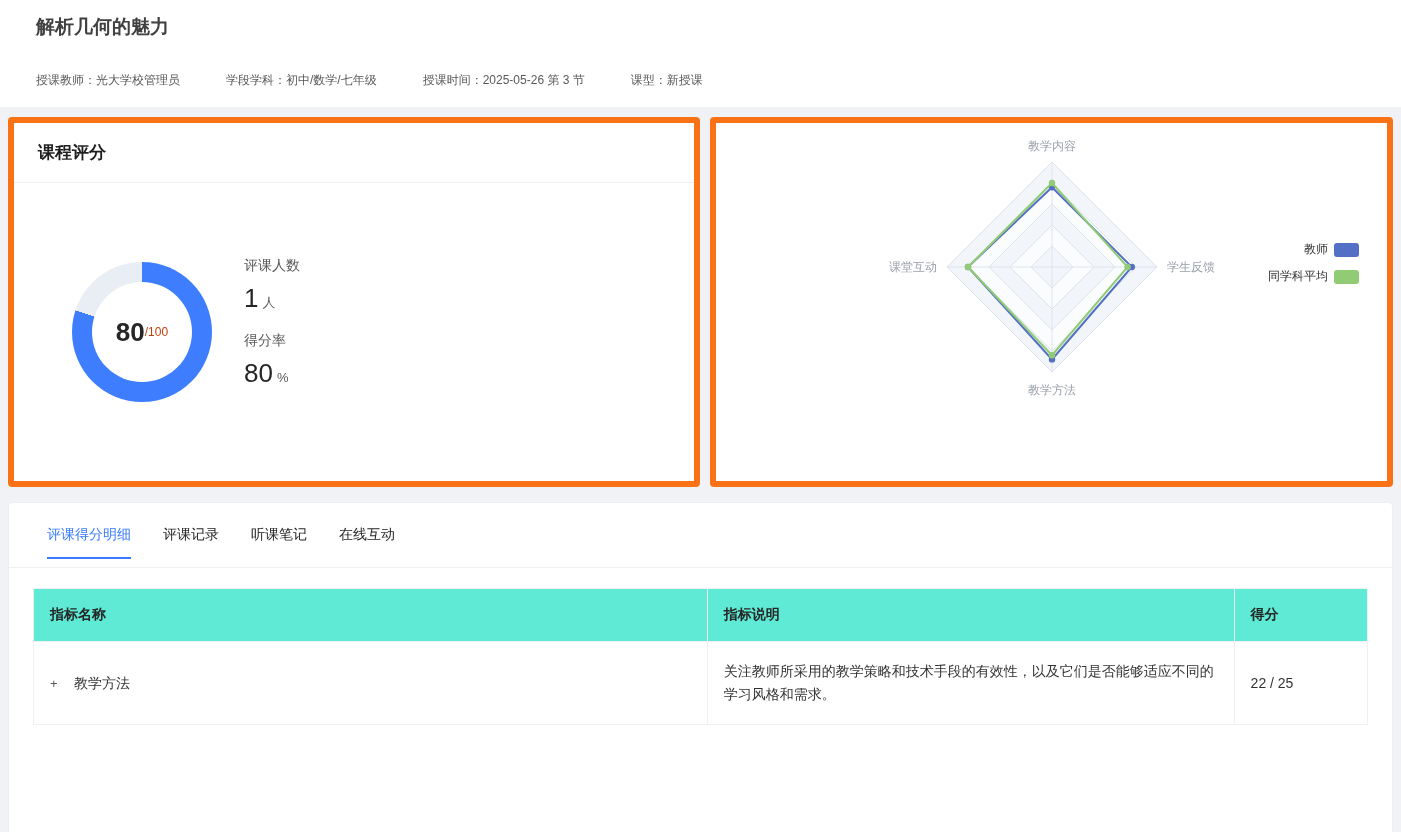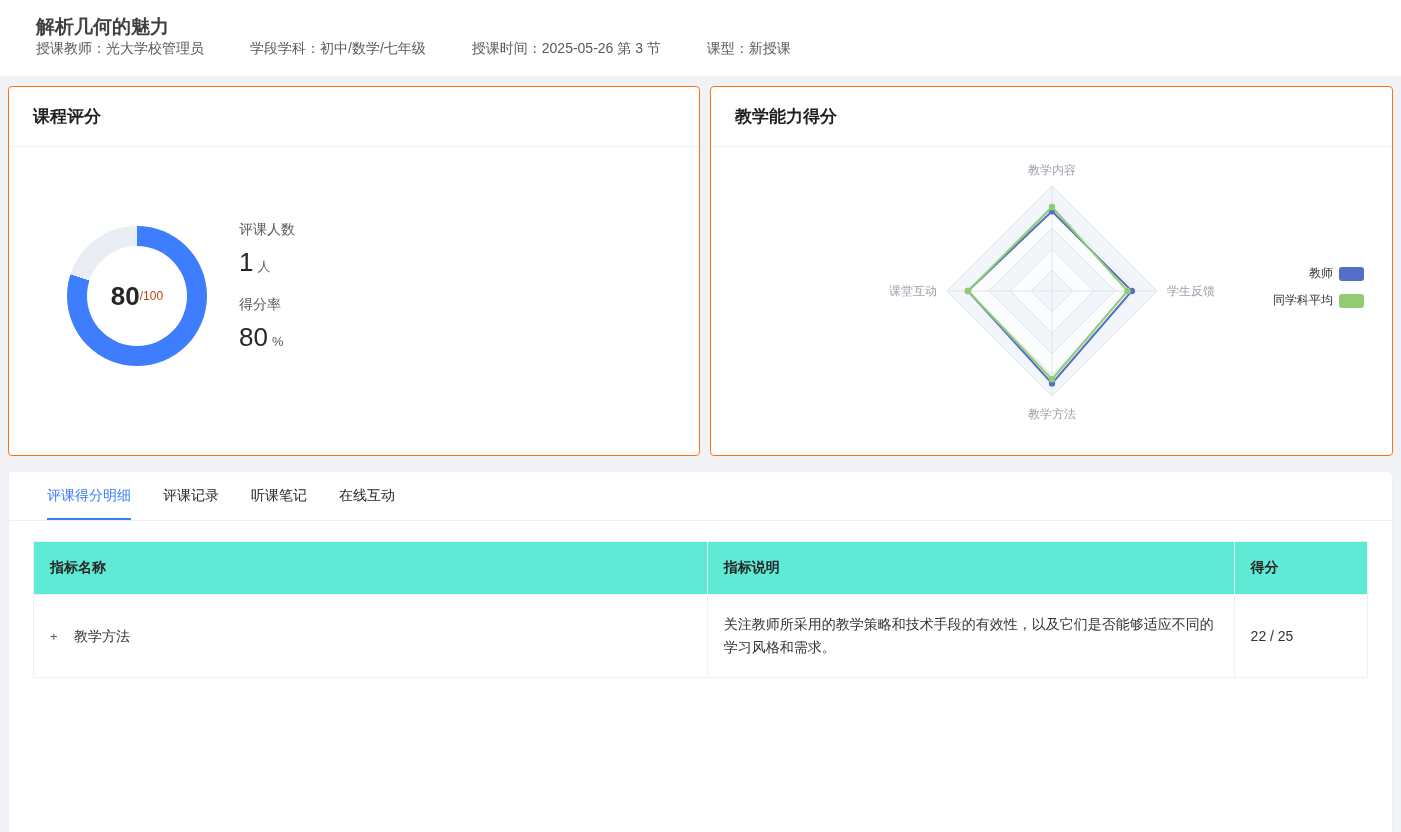--- a/index.html
+++ b/index.html
@@ -2,26 +2,26 @@
 <html><head>
 <meta charset="utf-8">
 <style>
   * { margin:0; padding:0; box-sizing:border-box; }
   html,body { width:1401px; height:832px; overflow:hidden; background:#f0f2f5;
     font-family:"Liberation Sans","DejaVu Sans",sans-serif; color:#262626; }
 
   
   .page-header { background:#fff; padding:14px 36px 18px 36px; }
   .page-title { font-size:19px; font-weight:700; color:#404040; }
-  .meta-row { margin-top:0; font-size:14px; color:#595959; }
+  .meta-row { margin-top:32px; font-size:12px; color:#595959; }
   .meta-row .meta-item { margin-right:46px; }
 
   
   .cards-row { display:flex; gap:10px; margin:10px 8px 0 8px; }
-  .card { background:#fff; border:1px solid #f97316; border-radius:4px; }
+  .card { background:#fff; border:6px solid #f97316; border-radius:4px; }
   .card-left  { flex:0 0 692px; height:370px; }
   .card-right { flex:1; height:370px; }
   .card-title { font-size:17px; font-weight:600; color:#1f1f1f;
     padding:18px 24px; border-bottom:1px solid #f0f0f0; }
 
   
   .score-body { display:flex; align-items:center; height:298px; }
   .donut-wrap { margin-left:58px; position:relative; width:140px; height:140px; }
   .donut { width:140px; height:140px; border-radius:50%; }
   .donut-hole { position:absolute; left:20px; top:20px; width:100px; height:100px;
@@ -38,21 +38,21 @@
   .radar-body { position:relative; height:298px; display:flex; align-items:center; }
   .radar-chart-wrap { flex:1; display:flex; justify-content:center; }
   .radar-legend { position:absolute; right:28px; top:118px;text-align:right; }
   .legend-item { display:flex; align-items:center; justify-content:flex-end; margin-bottom:10px; }
   .legend-label { font-size:12px; color:#333; margin-right:6px; }
   .legend-swatch { width:25px; height:14px; border-radius:3px; }
 
   
   .panel { background:#fff; border:1px solid #ebeef2; border-radius:4px;
     margin:15px 8px 0 8px; min-height:400px; }
-  .tabs-bar { padding:0 22px; border-bottom:1px solid #f0f0f0; }
+  .tabs-bar { padding:8px 22px; border-bottom:1px solid #f0f0f0; }
   .tab { display:inline-block; margin:0 16px; padding:15px 0 13px 0; font-size:14px;
     color:#262626; cursor:pointer; border-bottom:2px solid transparent; }
   .tab.active { color:#3a7bfe; border-bottom-color:#3a7bfe; }
 
   .table-wrap { padding:20px 24px 24px 24px; }
   table.indicator-table { width:100%; border-collapse:collapse; border:1px solid #f0f0f0; }
   .indicator-table th { background:#5eead4; text-align:left; font-size:14px; font-weight:700;
     color:#262626; padding:17px 16px; border:1px solid #f0f0f0; }
   .indicator-table td { font-size:14px; color:#333; padding:18px 16px;
     border:1px solid #f0f0f0; background:#fff; line-height:1.65; }
@@ -89,21 +89,20 @@
           </div>
           <div class="stat-block">
             <div class="stat-label">得分率</div>
             <div><span class="stat-value">80</span><span class="stat-unit">%</span></div>
           </div>
         </div>
     </div>
   </div>
 
   <div class="card card-right">
-    <div class="card-title">教学能力得分</div>
     <div class="radar-body">
       <div class="radar-chart-wrap">
         <svg width="440" height="290" viewBox="0 0 440 290">
             <polygon points="220,35 325,140 220,245 115,140" fill="#f2f5fa" stroke="#dfe4ec" stroke-width="1"></polygon>
             <polygon points="220,56 304,140 220,224 136,140" fill="#fbfcfe" stroke="#dfe4ec" stroke-width="1"></polygon>
             <polygon points="220,77 283,140 220,203 157,140" fill="#f2f5fa" stroke="#dfe4ec" stroke-width="1"></polygon>
             <polygon points="220,98 262,140 220,182 178,140" fill="#fbfcfe" stroke="#dfe4ec" stroke-width="1"></polygon>
             <polygon points="220,119 241,140 220,161 199,140" fill="#f2f5fa" stroke="#dfe4ec" stroke-width="1"></polygon>
             <line x1="220" y1="140" x2="220" y2="35" stroke="#dfe4ec" stroke-width="1"></line>
             <line x1="220" y1="140" x2="325" y2="140" stroke="#dfe4ec" stroke-width="1"></line>

